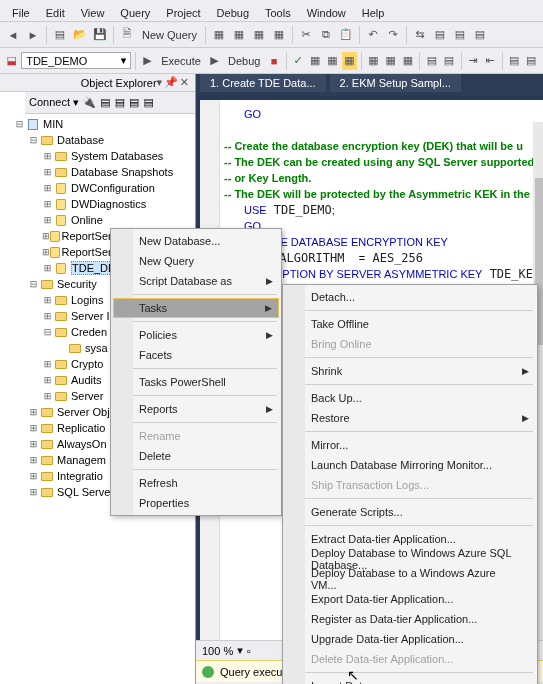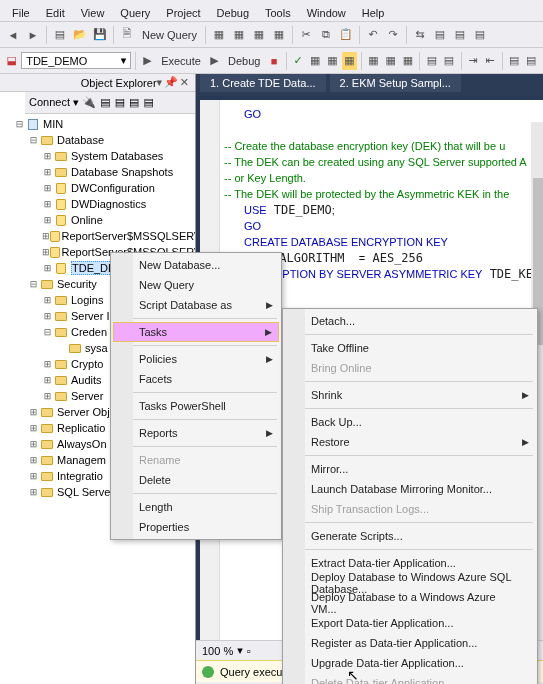--- a/index.html
+++ b/index.html
@@ -34,32 +34,32 @@
 .sel { background: #cde6ff; border: 1px dotted #3399ff; }
 .ind1 { padding-left: 14px; } .ind2 { padding-left: 28px; } .ind3 { padding-left: 42px; } .ind4 { padding-left: 56px; }
 
 
 .panel-right { flex: 1; display: flex; flex-direction: column; background: #293955; position: relative; }
 .tabs { background: #2d3c56; height: 22px; display: flex; align-items: flex-start; gap: 4px; padding: 0 4px;}
 .tab { background: #3a4a65; color: #fff; padding: 3px 10px; font-size: 11px; }
 .editor-wrap { flex: 1; background: #fff; margin: 4px; display: flex; position: relative; }
 .gutter { width: 20px; background: #f0f0f0; border-right: 1px solid #ddd; }
 .editor { flex: 1; padding: 6px 4px; font-family: Consolas, monospace; font-size: 12px; line-height: 16px; white-space: pre; overflow: hidden; color: #222;}
-.editor .c { color: #008000; } .editor .k { color: #0000cc; margin-left: 20px; } .editor .s { color: #111; } .editor .hl { background: #d7d7d7; }
+.editor .c { color: #008000; font-weight: bold; } .editor .k { color: #0000cc; margin-left: 20px; } .editor .s { color: #111; } .editor .hl { background: #d7d7d7; }
 
 .bottom { position: absolute; bottom: 0; left: 0; right: 0; height: 44px; background: #eeeef2; display: flex; flex-direction: column; }
 .bottom .zoom { height: 20px; display: flex; align-items: center; gap: 4px; padding: 0 6px; border-top: 1px solid #ccc;}
 .bottom .status { height: 22px; background: #fffbe6; border-top: 1px solid #e3d36b; display: flex; align-items: center; gap: 6px; padding: 0 6px;}
 .bottom .status .ok { width: 12px; height: 12px; border-radius: 6px; background: #4caf50; display: inline-block;}
 
 
-.ctx { position: absolute; background: #f4f4f4; border: 1px solid #a0a0a0; box-shadow: 2px 2px 5px rgba(0,0,0,0.25); padding: 2px; z-index: 50; margin-top: 24px; }
+.ctx { position: absolute; background: #f4f4f4; border: 1px solid #a0a0a0; box-shadow: 2px 2px 5px rgba(0,0,0,0.25); padding: 2px; z-index: 50; }
 .ctx .row { height: 20px; display: flex; align-items: center; padding: 0 18px 0 26px; color: #222; position: relative; min-width: 160px; }
 .ctx .row.disabled { color: #a0a0a0; }
-.ctx .row.sel { background: #f0abfc; border: 1px solid #e8c253; padding: 0 17px 0 25px;}
+.ctx .row.sel { background: #a3a3a3; border: 1px solid #e8c253; padding: 0 17px 0 25px;}
 .ctx .row .arrow { position: absolute; right: 6px; color: #333; font-size: 9px; }
 .ctx .sep { height: 1px; background: #d0d0d0; margin: 3px 2px; }
 .ctx .iconcol { position: absolute; left: 0; top: 0; bottom: 0; width: 22px; background: #e9e9e9; }
 
 .scrollbar-v { position: absolute; right: 0; top: 22px; bottom: 0; width: 16px; background: #e8e8e8;}
 .scrollbar-v .thumb { position: absolute; left: 2px; right: 2px; top: 10%; height: 30%; background: #c0c0c0; }
 
 </style>
 </head>
 <body>
@@ -394,21 +394,21 @@
   <div class="row">Tasks PowerShell</div>
   <div class="sep"></div>
   <div class="row">
       <span>Reports</span>
       <span class="arrow">▶</span>
     </div>
   <div class="sep"></div>
   <div class="row disabled">Rename</div>
   <div class="row">Delete</div>
   <div class="sep"></div>
-  <div class="row">Length</div>
+  <div class="row">Refresh</div>
   <div class="row">Properties</div>
 </div>
 
 <div class="ctx" style="left:282px; top:284px; width:256px;">
   <div class="iconcol"></div>
   <div class="row">Detach...</div>
   <div class="sep"></div>
   <div class="row">Take Offline</div>
   <div class="row disabled">Bring Online</div>
   <div class="sep"></div>

